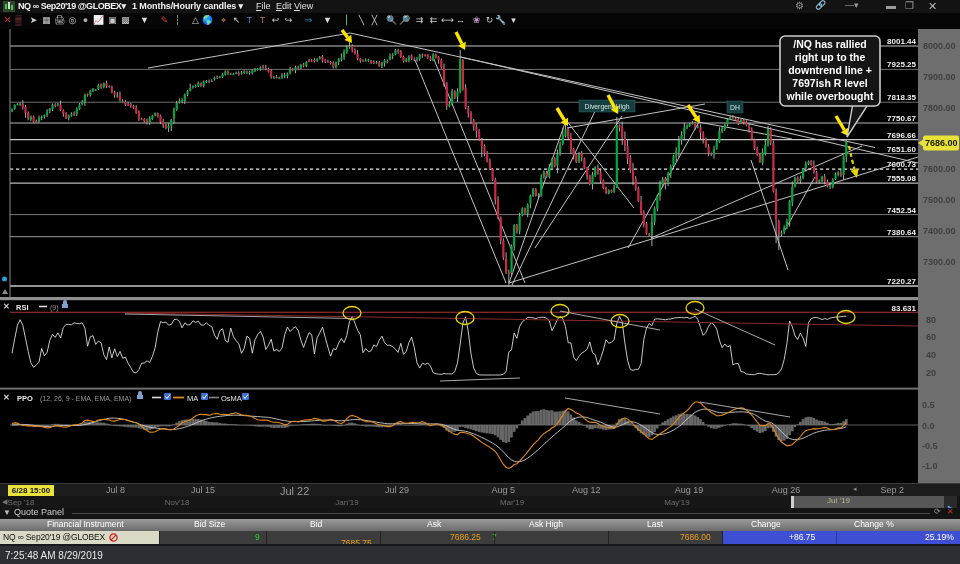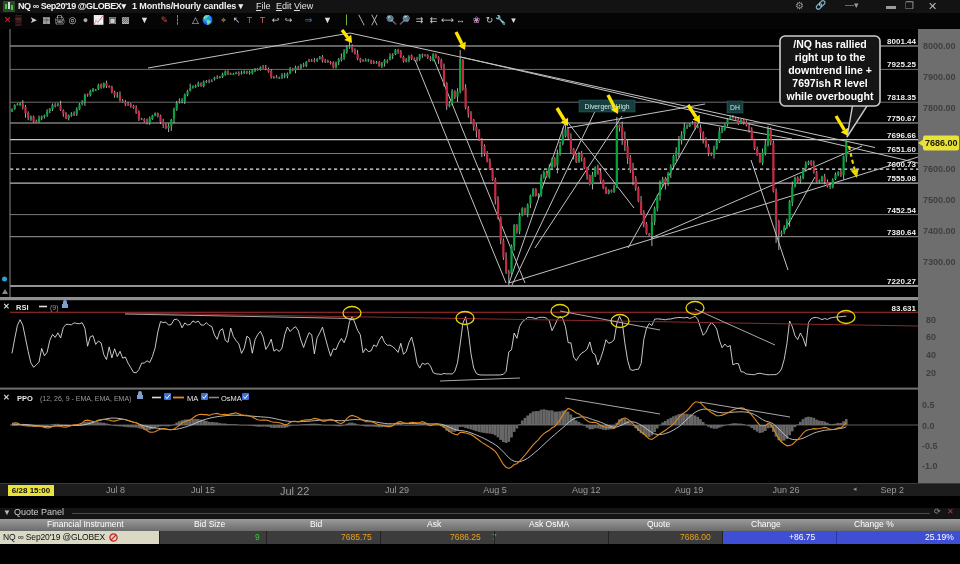--- a/index.html
+++ b/index.html
@@ -1143,66 +1143,81 @@
       <polygon points="2,294 8,294 5,289" fill="#8a8a8a"></polygon>
 </svg>
 
 <div class="abs" style="left:0;top:483px;width:960px;height:13px;background:#1d1d1d;border-top:1px solid #3a3a3a">
  <div class="abs" style="left:8px;top:1px;width:46px;height:11px;background:#e8e23a;color:#111;font-size:8px;
   font-weight:bold;text-align:center;line-height:11px">6/28 15:00</div>
 <span class="abs" style="left:85px;top:1px;width:40px;text-align:right;font-size:9px;color:#9a9a9a">Jul 8</span>
 <span class="abs" style="left:183px;top:1px;width:40px;text-align:center;font-size:9px;color:#9a9a9a">Jul 15</span>
 <span class="abs" style="left:280px;top:1px;width:40px;font-size:11px;color:#9a9a9a">Jul 22</span>
 <span class="abs" style="left:377px;top:1px;width:40px;text-align:center;font-size:9px;color:#9a9a9a">Jul 29</span>
-<span class="abs" style="left:475px;top:1px;width:40px;text-align:center;font-size:9px;color:#9a9a9a">Aug 5</span>
+<span class="abs" style="left:475px;top:1px;width:40px;text-align:right;font-size:9px;color:#9a9a9a">Aug 5</span>
 <span class="abs" style="left:572px;top:1px;width:40px;text-align:left;font-size:9px;color:#9a9a9a">Aug 12</span>
 <span class="abs" style="left:669px;top:1px;width:40px;text-align:center;font-size:9px;color:#9a9a9a">Aug 19</span>
-<span class="abs" style="left:766px;top:1px;width:40px;text-align:center;font-size:9px;color:#9a9a9a">Jun 26</span>
+<span class="abs" style="left:766px;top:1px;width:40px;text-align:center;font-size:9px;color:#9a9a9a">Aug 26</span>
 <span class="abs" style="left:864px;top:1px;width:40px;text-align:right;font-size:9px;color:#9a9a9a">Sep 2</span>
  <span class="abs" style="left:853px;top:1px;font-size:7px;color:#8a8a8a">◂</span>
 </div>
 
+<div class="abs" style="left:0;top:496px;width:960px;height:12px;background:#161616">
+ <span class="abs" style="left:2px;top:2px;font-size:7px;color:#777">◀</span>
+<span class="abs" style="left:1px;top:2px;width:40px;text-align:center;font-size:8px;color:#6e6e6e">Sep '18</span>
+<span class="abs" style="left:157px;top:2px;width:40px;text-align:center;font-size:8px;color:#6e6e6e">Nov'18</span>
+<span class="abs" style="left:327px;top:2px;width:40px;text-align:center;font-size:8px;color:#6e6e6e">Jan'19</span>
+<span class="abs" style="left:492px;top:2px;width:40px;text-align:center;font-size:8px;color:#6e6e6e">Mar'19</span>
+<span class="abs" style="left:657px;top:2px;width:40px;text-align:center;font-size:8px;color:#6e6e6e">May'19</span>
+ <div class="abs" style="left:791px;top:0;width:161px;height:12px;background:#575757;border-left:3px solid #cfcfcf"></div>
+ <span class="abs" style="left:827px;top:0px;font-size:8px;color:#b8b890;z-index:3">Jul '19</span>
+ <div class="abs" style="left:944px;top:0px;width:13px;height:12px;background:#2a2a2a;text-align:center">
+  <span style="font-size:7px;color:#4aa0e8;line-height:12px">▶</span></div>
+</div>
 
 <div class="abs" style="left:0;top:508px;width:960px;height:11px;background:#141414">
  <span class="abs" style="left:3px;top:0px;font-size:8px;color:#bbb">▼</span>
  <span class="abs" style="left:14px;top:-1px;font-size:9px;color:#cccccc">Quote Panel</span>
  <div class="abs" style="left:72px;top:5px;width:858px;height:1px;background:#4a4a4a"></div>
  <span class="abs" style="left:934px;top:-1px;font-size:8px;color:#999">⟳</span>
  <span class="abs" style="left:947px;top:-1px;font-size:8px;color:#cc3333">✕</span>
 </div>
 
 <div class="abs" style="left:0;top:519px;width:960px;height:12px;background:linear-gradient(#9a9a9a,#6c6c6c);color:#fff;font-size:8.5px">
  <span class="abs" style="left:47px;top:0px">Financial Instrument</span>
  <span class="abs" style="left:194px;top:0px">Bid Size</span>
  <span class="abs" style="left:310px;top:0px">Bid</span>
  <span class="abs" style="left:427px;top:0px">Ask</span>
- <span class="abs" style="left:529px;top:0px">Ask OsMA</span>
- <span class="abs" style="left:647px;top:0px">Quote</span>
+ <span class="abs" style="left:529px;top:0px">Ask High</span>
+ <span class="abs" style="left:647px;top:0px">Last</span>
  <span class="abs" style="left:751px;top:0px">Change</span>
  <span class="abs" style="left:854px;top:0px">Change %</span>
 </div>
 
 <div class="abs" style="left:0;top:531px;width:960px;height:13px;background:#3c3c3c;font-size:8.5px">
  <div class="abs" style="left:0;top:0;width:159px;height:13px;background:#d9d9c5;color:#111">
   <span style="position:absolute;left:3px;top:1px;letter-spacing:-0.15px">NQ ∞ Sep20'19 @GLOBEX</span>
   <svg width="9" height="9" style="position:absolute;left:109px;top:2px">
           <circle cx="4.5" cy="4.5" r="3.6" fill="none" stroke="#cc2222" stroke-width="1.3"></circle>
           <line x1="1.9" y1="7.1" x2="7.1" y2="1.9" stroke="#cc2222" stroke-width="1.3"></line>
         </svg>
       </div>
  <div class="abs" style="left:722px;top:0;width:238px;height:13px;background:#3f4fd4"></div>
  <span class="abs" style="left:255px;top:1px;color:#33cc33">9</span>
- <span class="abs" style="left:341px;top:1px;color:#e8a01e">7685.75</span>
+ <span class="abs" style="left:341px;top:7px;color:#e8a01e">7685.75</span>
  <span class="abs" style="left:450px;top:1px;color:#e8a01e">7686.25</span>
  <span class="abs" style="left:492px;top:1px;color:#33cc33">7</span>
  <span class="abs" style="left:680px;top:1px;color:#e8a01e">7686.00</span>
  <span class="abs" style="left:789px;top:1px;color:#fff">+86.75</span>
  <span class="abs" style="left:925px;top:1px;color:#fff">25.19%</span>
  <div class="abs" style="left:159px;top:0;width:1px;height:13px;background:#222"></div>
  <div class="abs" style="left:266px;top:0;width:1px;height:13px;background:#222"></div>
  <div class="abs" style="left:380px;top:0;width:1px;height:13px;background:#222"></div>
  <div class="abs" style="left:494px;top:0;width:1px;height:13px;background:#222"></div>
  <div class="abs" style="left:608px;top:0;width:1px;height:13px;background:#222"></div>
  <div class="abs" style="left:722px;top:0;width:1px;height:13px;background:#222"></div>
  <div class="abs" style="left:836px;top:0;width:1px;height:13px;background:#2a36a8"></div>
 </div>
 
+<div class="abs" style="left:0;top:544px;width:960px;height:20px;background:#2b2f34;border-top:2px solid #15181c">
+ <span class="abs" style="left:5px;top:4px;font-size:10px;color:#e8e8e8">7:25:48 AM 8/29/2019</span>
+</div>
 
 </div>
 </body></html>

